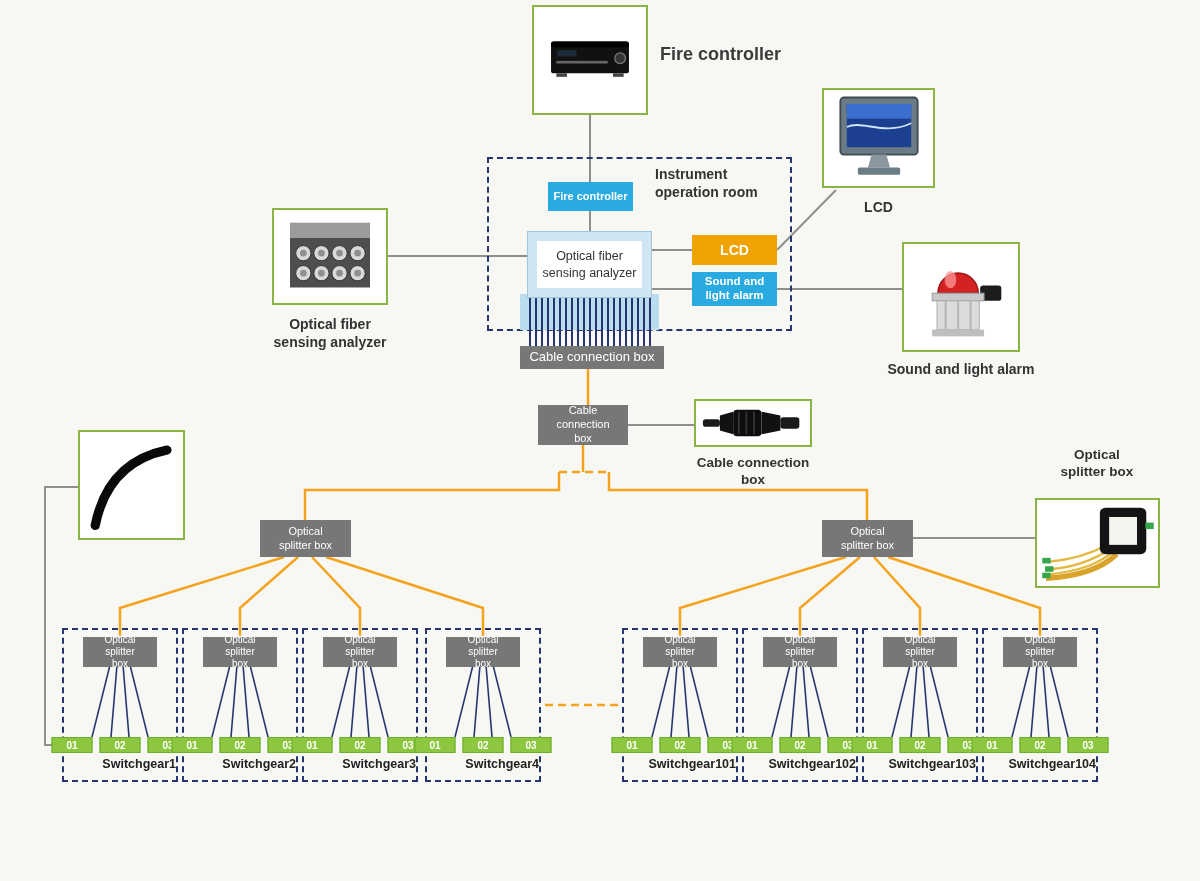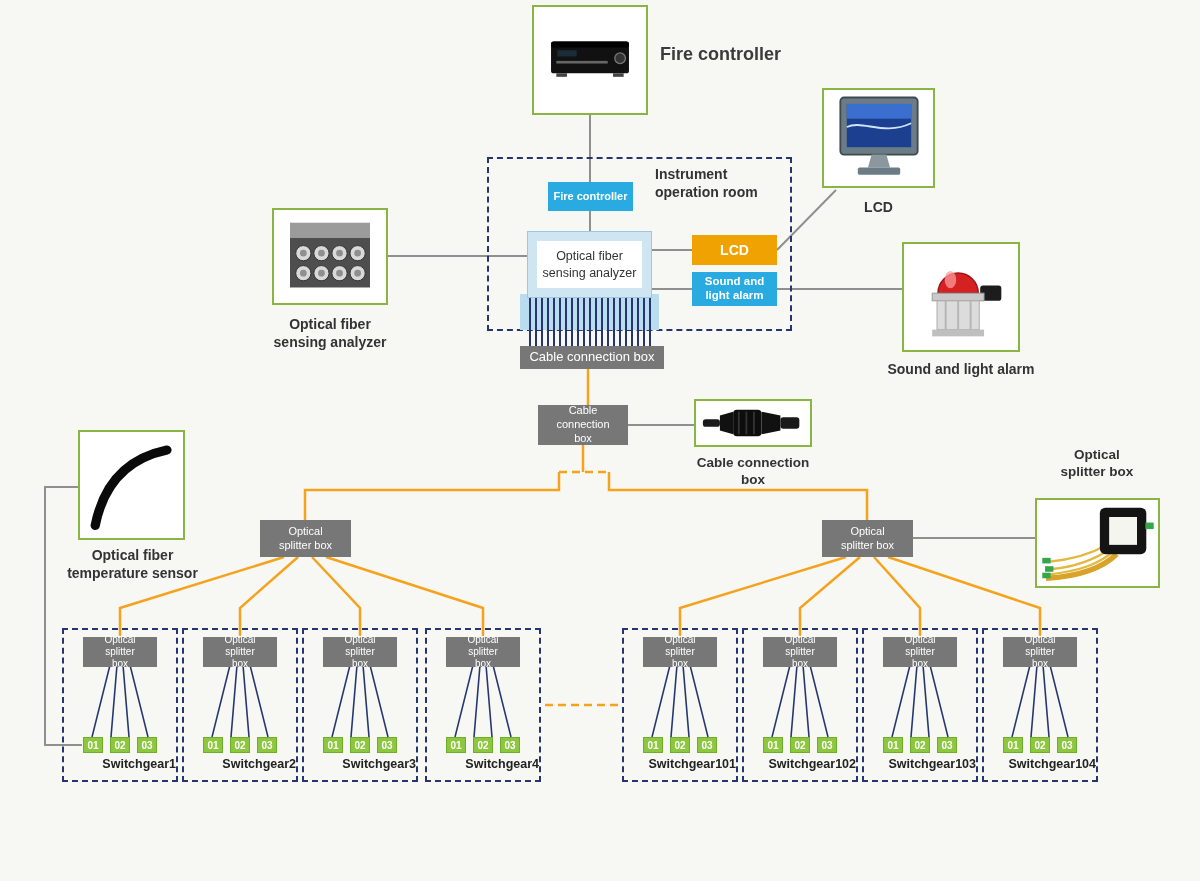--- a/index.html
+++ b/index.html
@@ -28,21 +28,21 @@
     display:flex;align-items:center;justify-content:center;text-align:center;
     font-size:12.5px;line-height:1.3;color:#333;}
   .analyzer-base{position:absolute;left:520px;top:294px;width:139px;height:36px;background:#b9dcee;z-index:2;}
   .ribbon{position:absolute;left:529px;top:298px;width:122px;height:49px;z-index:2;
     background:repeating-linear-gradient(90deg,#26356f 0 2px,transparent 2px 6px);}
   .group{position:absolute;width:116px;height:154px;border:2px dashed #26356f;box-sizing:border-box;z-index:2;}
   .gsplit{position:absolute;left:50%;transform:translateX(-50%);top:7px;width:74px;height:30px;
     background:#777;color:#fff;font-size:10px;line-height:1.2;display:flex;align-items:center;
     justify-content:center;text-align:center;}
   .ports{position:absolute;top:107px;left:50%;transform:translateX(-50%);display:flex;gap:7px;}
-  .port{width:20px;height:16px;background:#8dc63f;color:#fff;font-size:10px;font-weight:700;
+  .port{width:41px;height:16px;background:#8dc63f;color:#fff;font-size:10px;font-weight:700;
     display:flex;align-items:center;justify-content:center;border:1px solid #6fae2a;box-sizing:border-box;}
   .gname{position:absolute;top:127px;width:100%;text-align:right;font-size:12.5px;font-weight:700;color:#222;}
   .narrow48{max-width:48px;display:inline-block;}
   .narrow62{max-width:62px;display:inline-block;}
   .narrow70{max-width:70px;display:inline-block;}
   .title-lg{position:absolute;font-size:18px;font-weight:600;color:#3b3b3b;z-index:3;}
 </style>
 </head>
 <body>
 
@@ -215,21 +215,20 @@
     </svg>
   </div>
   <div class="caption" style="left:683px;top:455px;width:140px;font-size:13.5px;">Cable connection box</div>
 
   <div class="imgbox" style="left:78px;top:430px;width:107px;height:110px;">
     <svg width="92" height="96" viewBox="0 0 100 104">
       <path d="M10,96 C 18,56 40,24 88,14" stroke="#0a0a0a" stroke-width="10" fill="none" stroke-linecap="round"></path>
       <path d="M60,22 C 72,18 80,16 90,14" stroke="#0a0a0a" stroke-width="5" fill="none" stroke-linecap="round"></path>
     </svg>
   </div>
-  <div class="caption" style="left:50px;top:547px;width:165px;">Optical fiber temperature sensor</div>
 
   <div class="graybox" style="left:260px;top:520px;width:91px;height:37px;">
     <span class="narrow62">Optical splitter box</span>
   </div>
   <div class="graybox" style="left:822px;top:520px;width:91px;height:37px;">
     <span class="narrow62">Optical splitter box</span>
   </div>
 
   <div class="caption" style="left:1052px;top:447px;width:90px;font-size:13.5px;">Optical splitter box</div>
   <div class="imgbox" style="left:1035px;top:498px;width:125px;height:90px;">

